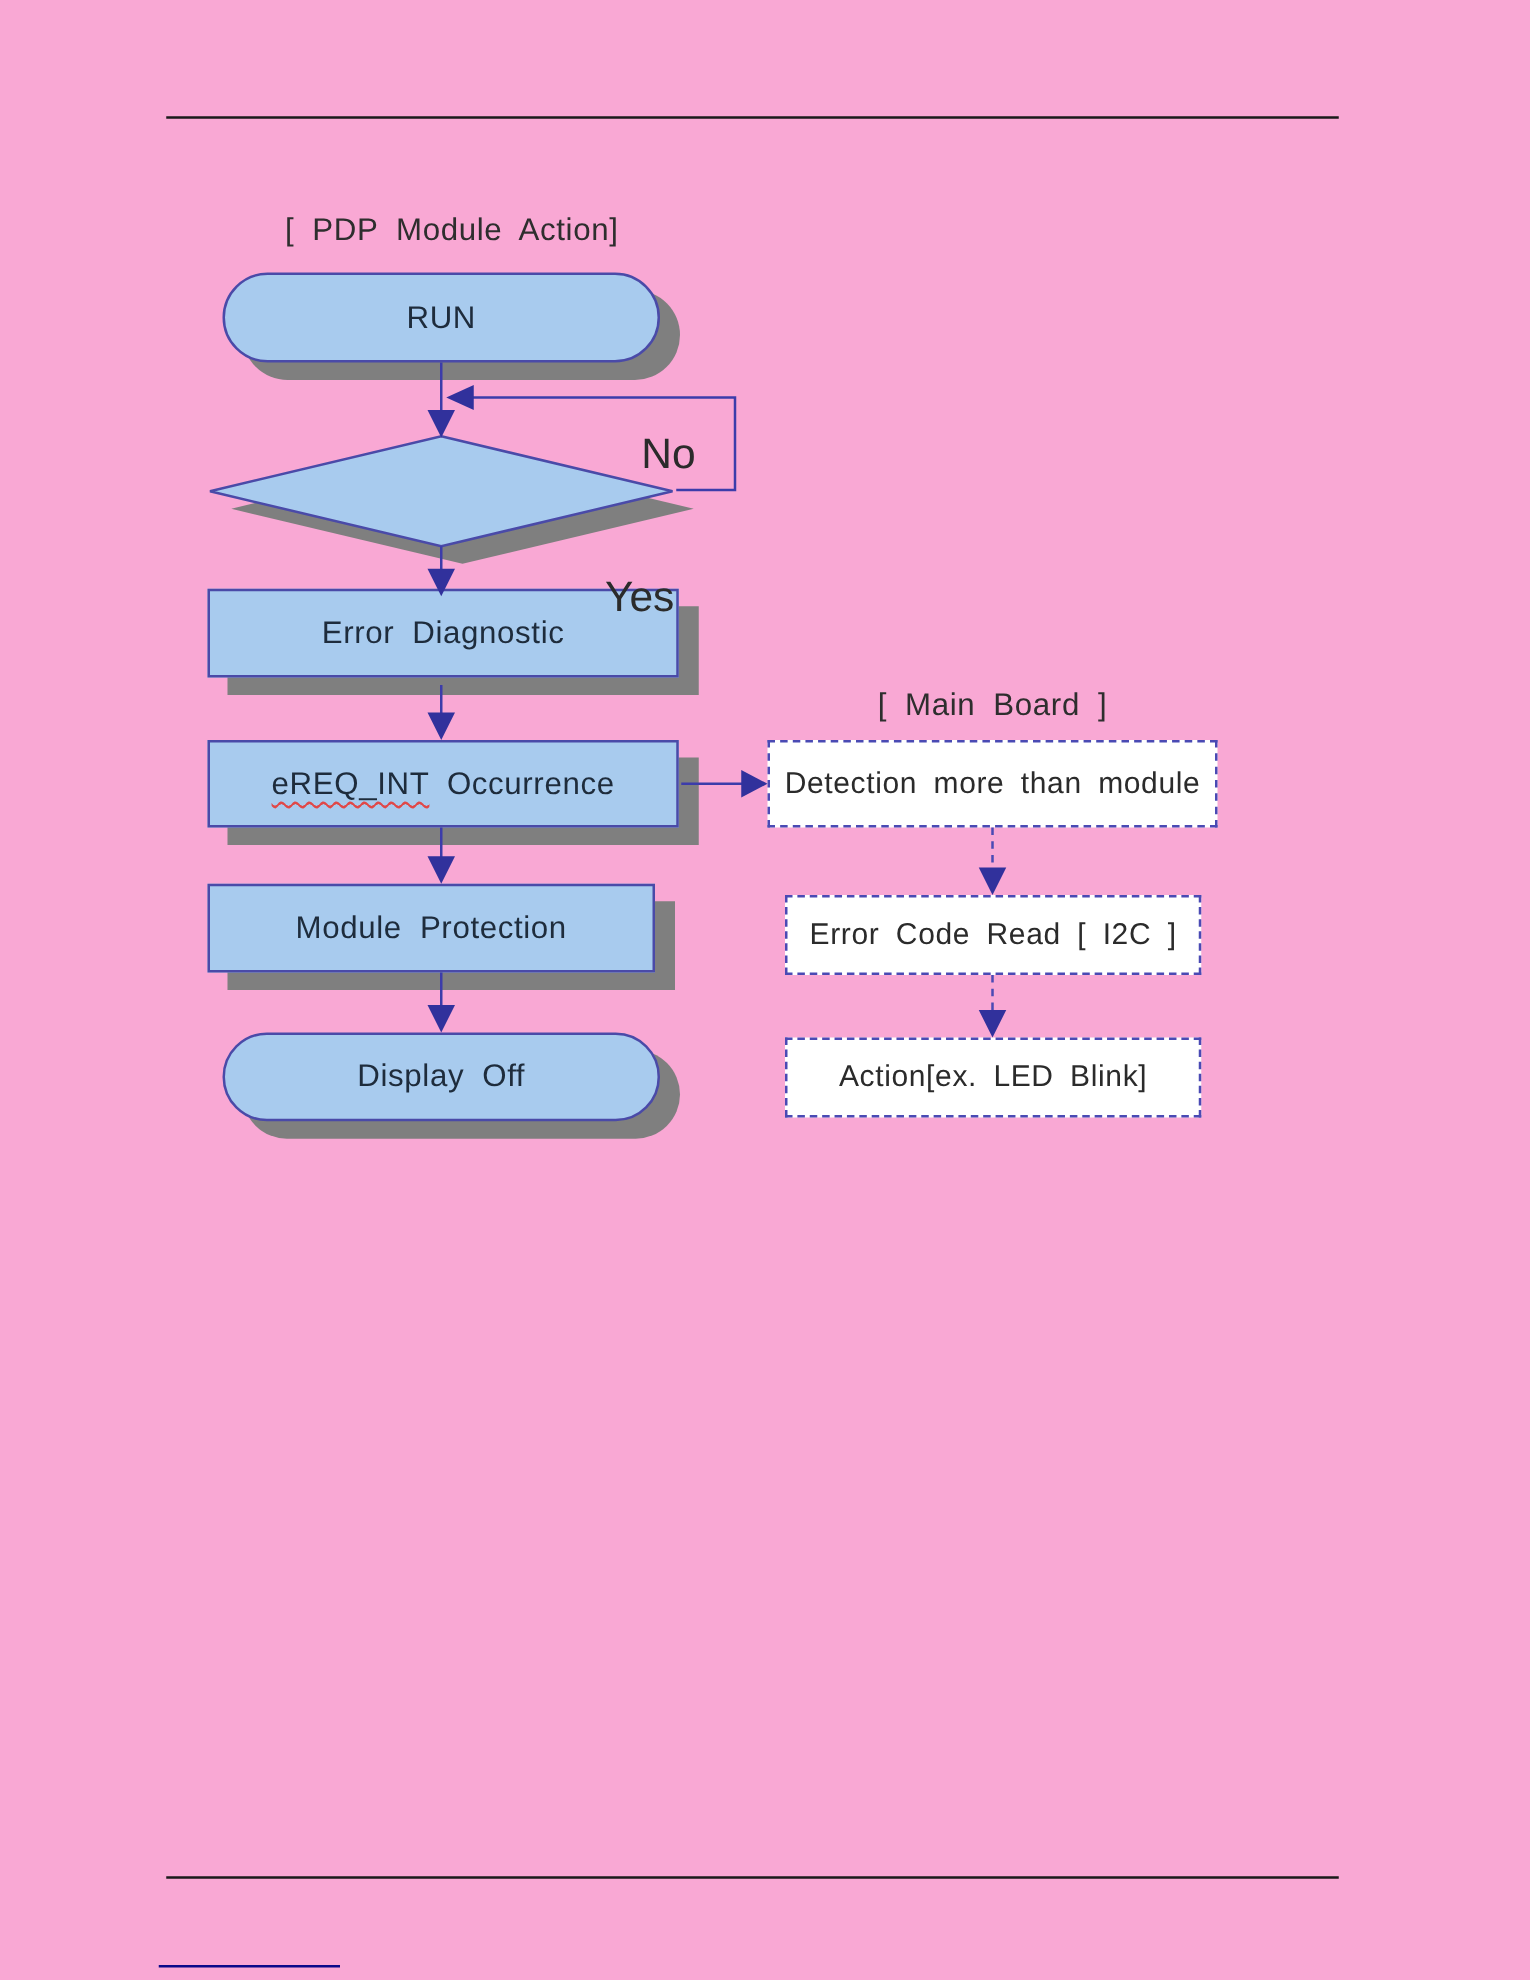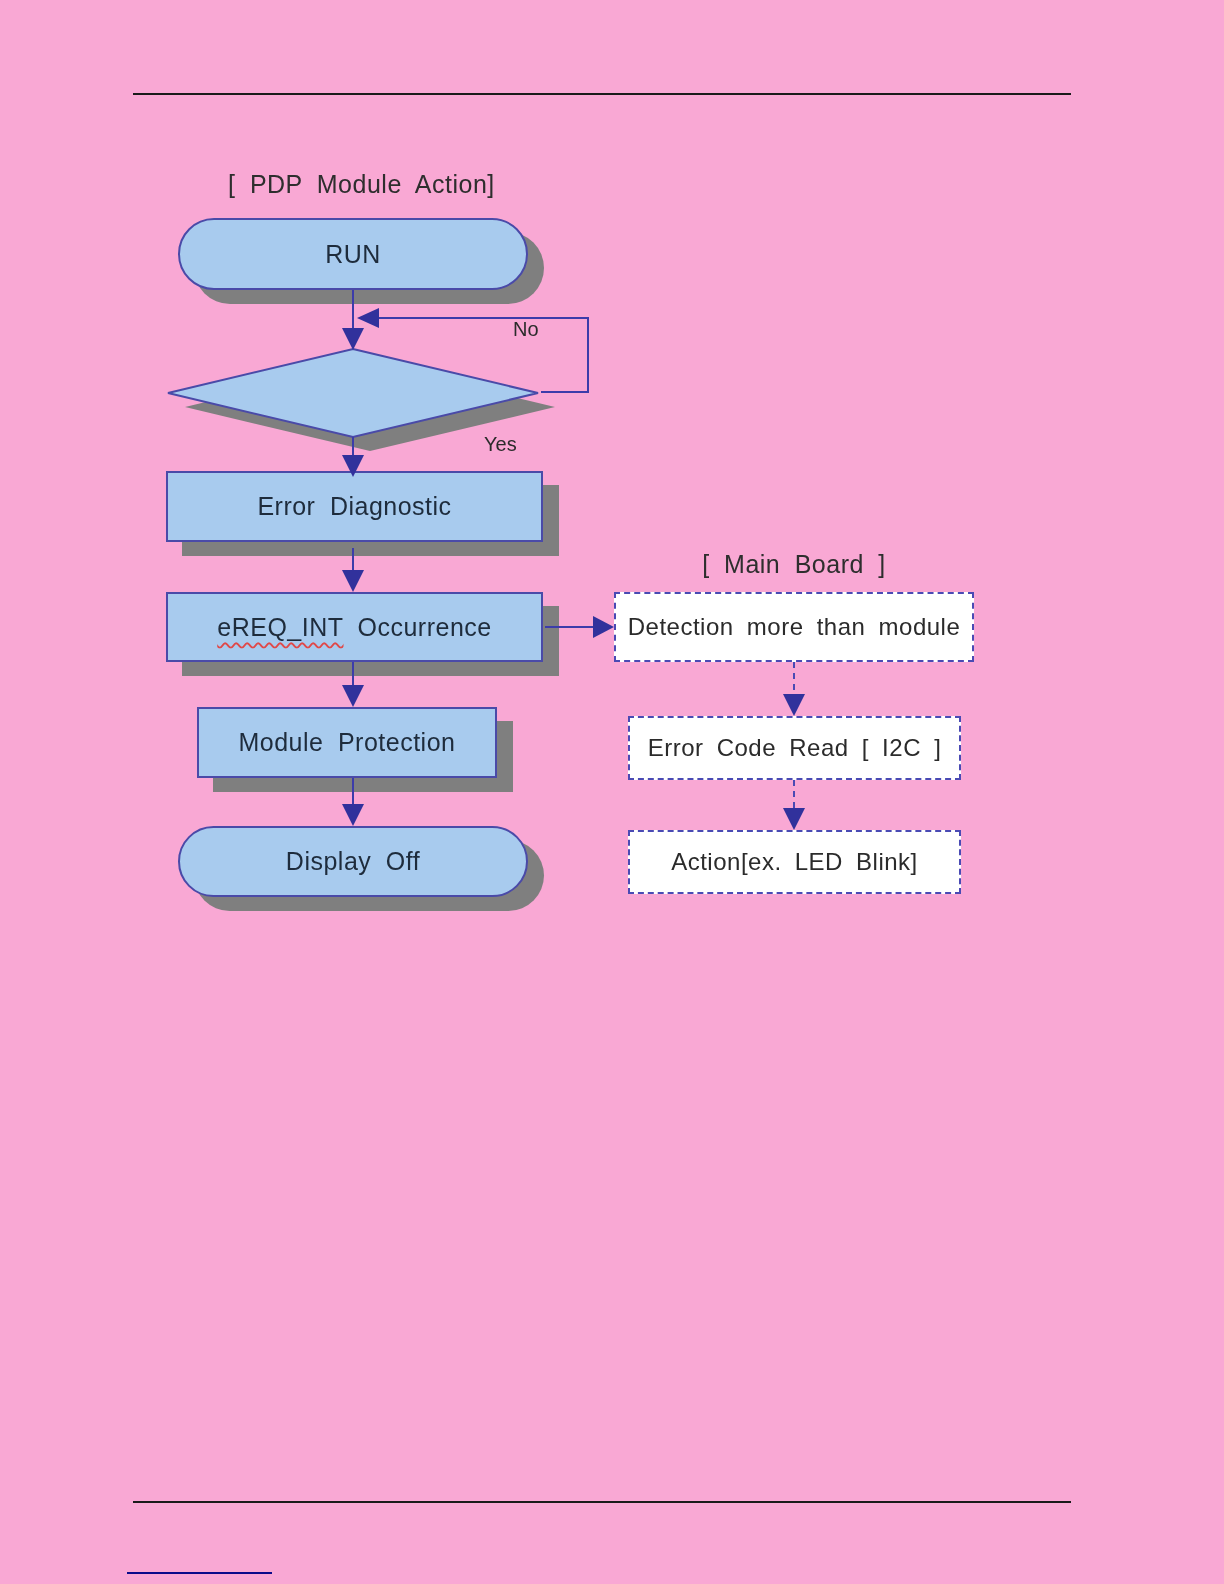--- a/index.html
+++ b/index.html
@@ -60,24 +60,25 @@
   }
   .dashed-label {
     font-size: 24px;
     color: #2b2b2b;
     word-spacing: 6px;
     letter-spacing: 0.5px;
     white-space: nowrap;
   }
   .edge-label {
     position: absolute;
-    font-size: 20px;
+    font-size: 34px;
     color: #2b2b2b;
     z-index: 4;
     white-space: nowrap;
+    margin-top: 26px;
   }
   .squiggle {
     text-decoration-line: underline;
     text-decoration-style: wavy;
     text-decoration-color: #e04848;
     text-decoration-thickness: 2px;
     text-underline-offset: 6px;
   }
   .rest-label { margin-left: 14px; }
   #connectors {
@@ -113,21 +114,21 @@
 
   <div class="node" style="left:166px; top:471px; width:377px; height:71px;">
     <span class="shape-label">Error Diagnostic</span>
   </div>
 
   <div class="node" style="left:166px; top:592px; width:377px; height:70px;">
     <span class="shape-label squiggle">eREQ_INT</span>
     <span class="shape-label rest-label">Occurrence</span>
   </div>
 
-  <div class="node" style="left:166px; top:707px; width:300px; height:71px;margin-left:31px;">
+  <div class="node" style="left:166px; top:707px; width:358px; height:71px;">
     <span class="shape-label">Module Protection</span>
   </div>
 
   <div class="node stadium" style="left:178px; top:826px; width:350px; height:71px;">
     <span class="shape-label">Display Off</span>
   </div>
 
   <div class="section-title" style="left:614px; top:550px; width:360px; text-align:center;">[ Main Board ]</div>
 
   <div class="dashed-node" style="left:614px; top:592px; width:360px; height:70px;">

